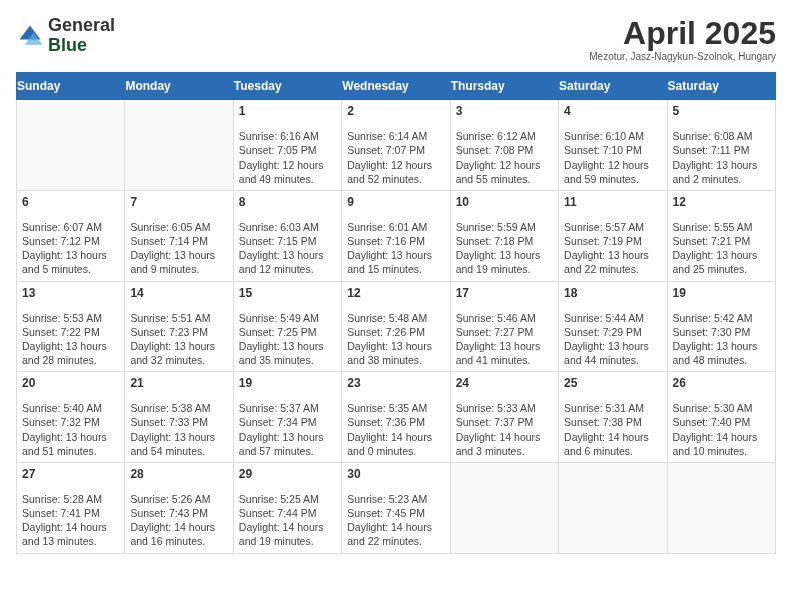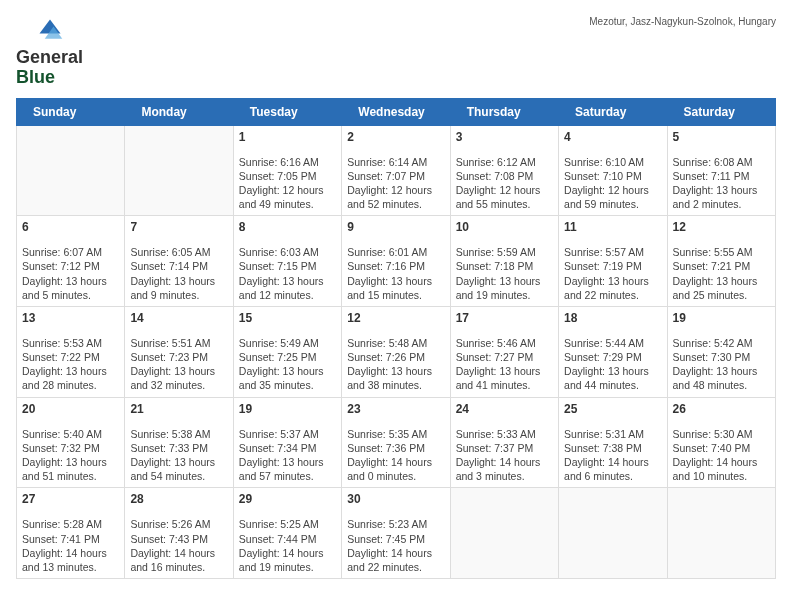--- a/index.html
+++ b/index.html
@@ -13,21 +13,20 @@
     .header-area {
       display: flex;
       justify-content: space-between;
       align-items: flex-start;
       margin-bottom: 10px;
     }
     .logo {
       display: flex;
       align-items: center;
       gap: 4px;
-      flex-direction: column;
     }
     .logo-text {
       font-size: 18px;
       font-weight: bold;
       line-height: 1.1;
     }
     .logo-general { color: #333; }
     .logo-blue { color: #14532d; }
     .logo-icon {
       width: 28px;
@@ -48,21 +47,21 @@
       color: #555;
     }
     .calendar {
       width: 100%;
       border-collapse: collapse;
       font-size: 11px;
     }
     .calendar th {
       background-color: #2a6db5;
       color: #fff;
-      padding: 6px 16px;
+      padding: 6px 0;
       text-align: left;
       font-size: 12px;
       font-weight: bold;
       border: 1px solid #2a6db5;
     }
     .calendar td {
       border: 1px solid #ddd;
       vertical-align: top;
       padding: 4px 5px;
       height: 90px;
@@ -93,20 +92,21 @@
     <svg class="logo-icon" viewBox="0 0 32 32" xmlns="http://www.w3.org/2000/svg">
       <polygon points="16,4 28,20 4,20" fill="#2a6db5"></polygon>
       <polygon points="20,12 30,26 10,26" fill="#5aaae0" opacity="0.7"></polygon>
     </svg>
     <div class="logo-text">
       <div class="logo-general">General</div>
       <div class="logo-blue">Blue</div>
     </div>
   </div>
   <div class="title-area">
+    <h1>April 2025</h1>
     <h2>Mezotur, Jasz-Nagykun-Szolnok, Hungary</h2>
   </div>
 </div>
 
 <table class="calendar">
   <thead>
     <tr>
     <th>Sunday</th>
         <th>Monday</th>
         <th>Tuesday</th>

